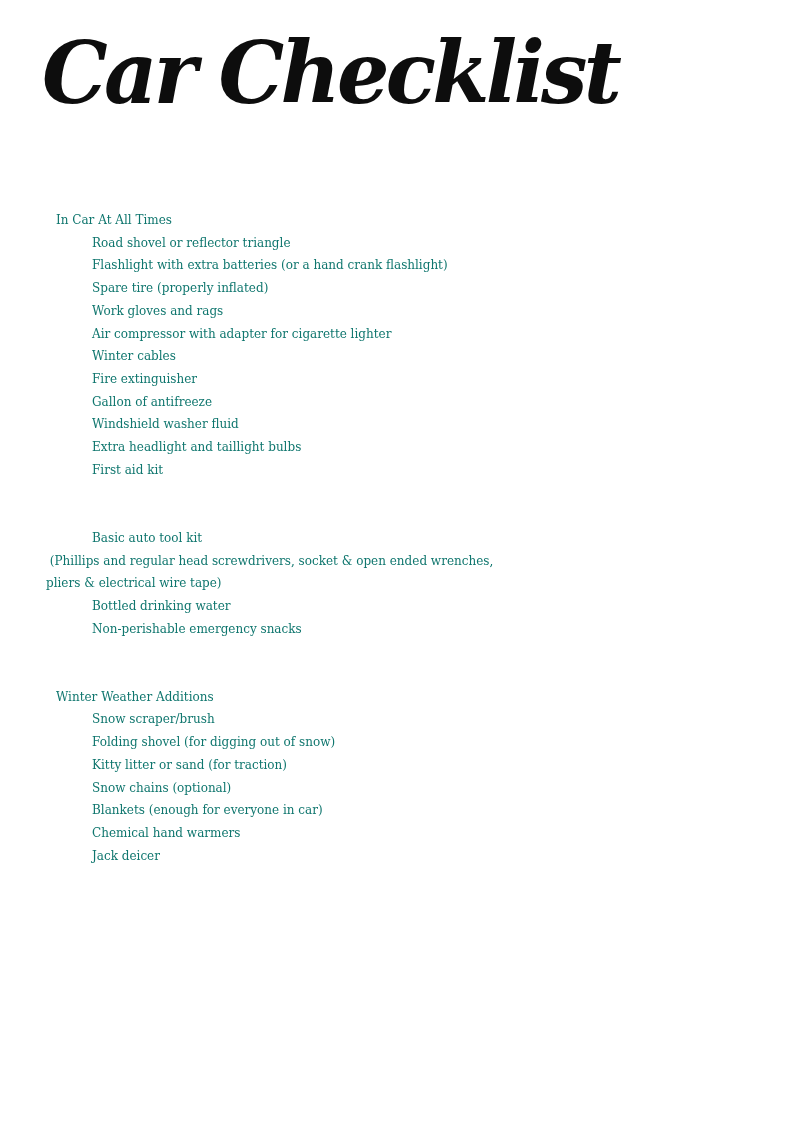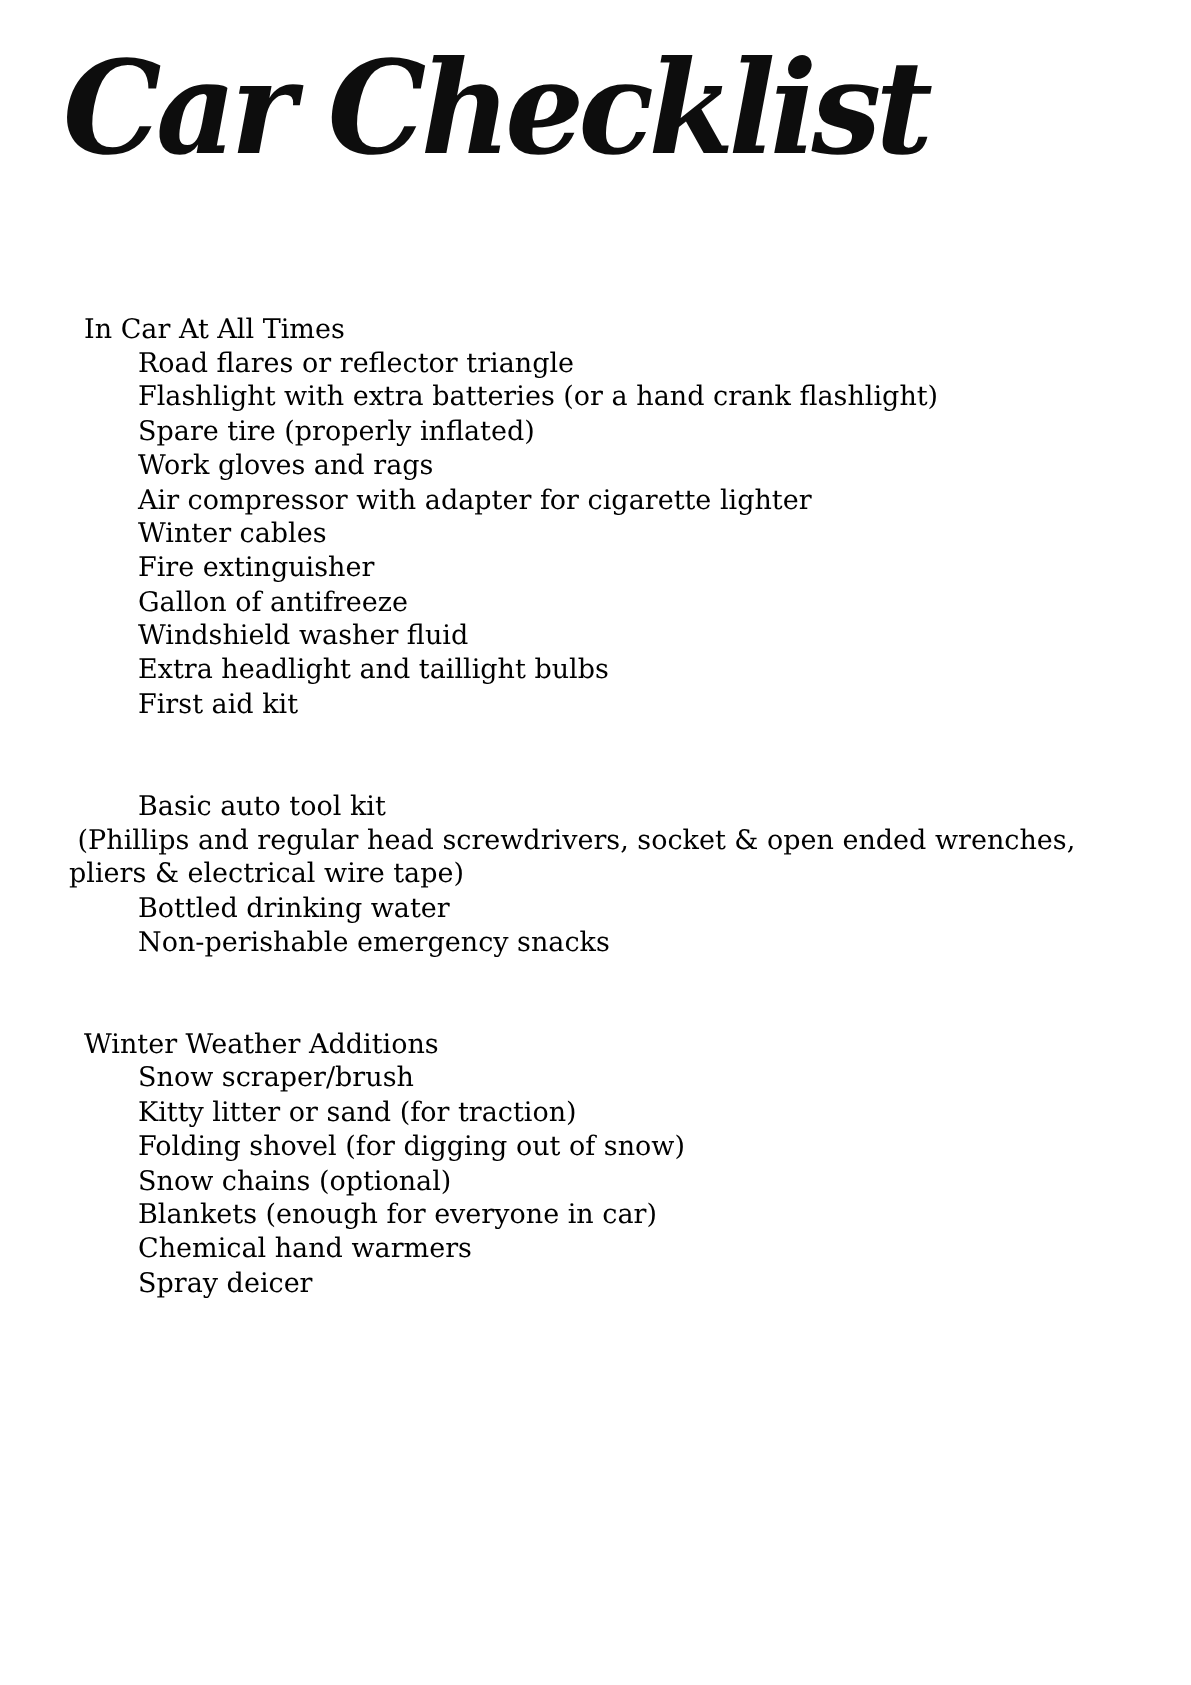--- a/index.html
+++ b/index.html
@@ -23,41 +23,41 @@
     color: #0d0d0d;
     transform: scaleX(0.96);
     transform-origin: left top;
     white-space: nowrap;
   }
   .content {
     position: absolute;
     top: 209px;
     left: 56px;
     width: 710px;
-    font-size: 18px;
+    font-size: 12px;
     line-height: 22.7px;
-    color: #000000;
+    color: #0f766e;
   }
   .section + .section { margin-top: 45.4px; }
   .sec-title { white-space: nowrap; }
   .item { padding-left: 36px; white-space: nowrap; }
   .note { margin-left: -10px; white-space: pre; }
 </style>
 </head>
 <body>
 
 <div class="page">
   <div class="doc-title">Car Checklist</div>
 
   <div class="content">
     <div>
   <div class="section">
     <div class="sec-title">In Car At All Times</div>
     <div>
-            <div class="item">Road flares or reflector triangle</div>
+            <div class="item">Road shovel or reflector triangle</div>
             <div class="item">Flashlight with extra batteries (or a hand crank flashlight)</div>
             <div class="item">Spare tire (properly inflated)</div>
             <div class="item">Work gloves and rags</div>
             <div class="item">Air compressor with adapter for cigarette lighter</div>
             <div class="item">Winter cables</div>
             <div class="item">Fire extinguisher</div>
             <div class="item">Gallon of antifreeze</div>
             <div class="item">Windshield washer fluid</div>
             <div class="item">Extra headlight and taillight bulbs</div>
             <div class="item">First aid kit</div>
@@ -71,23 +71,23 @@
             <div class="note">pliers &amp; electrical wire tape)</div>
             <div class="item">Bottled drinking water</div>
             <div class="item">Non-perishable emergency snacks</div>
           </div>
   </div>
 
   <div class="section">
     <div class="sec-title">Winter Weather Additions</div>
     <div>
             <div class="item">Snow scraper/brush</div>
+            <div class="item">Folding shovel (for digging out of snow)</div>
             <div class="item">Kitty litter or sand (for traction)</div>
-            <div class="item">Folding shovel (for digging out of snow)</div>
             <div class="item">Snow chains (optional)</div>
             <div class="item">Blankets (enough for everyone in car)</div>
             <div class="item">Chemical hand warmers</div>
-            <div class="item">Spray deicer</div>
+            <div class="item">Jack deicer</div>
           </div>
   </div>
 </div>
   </div>
 </div>
 
 </body></html>

